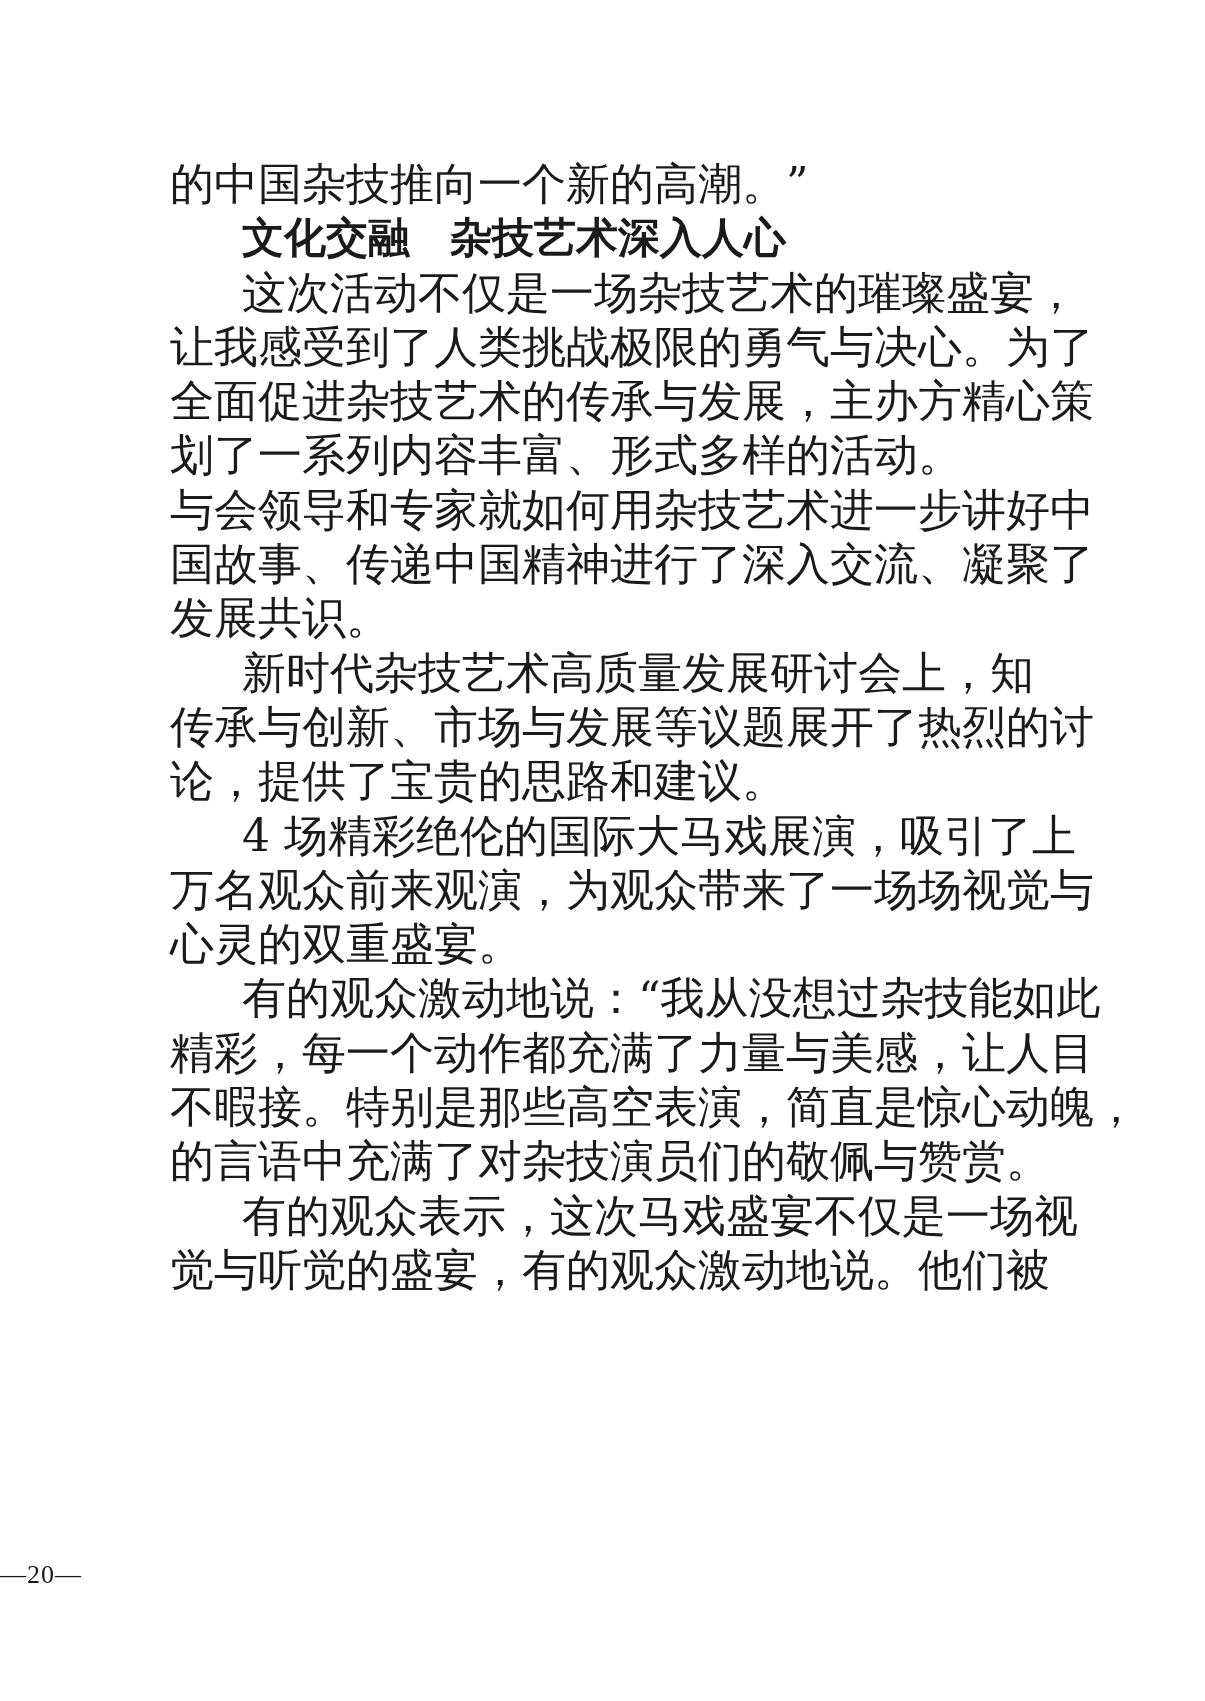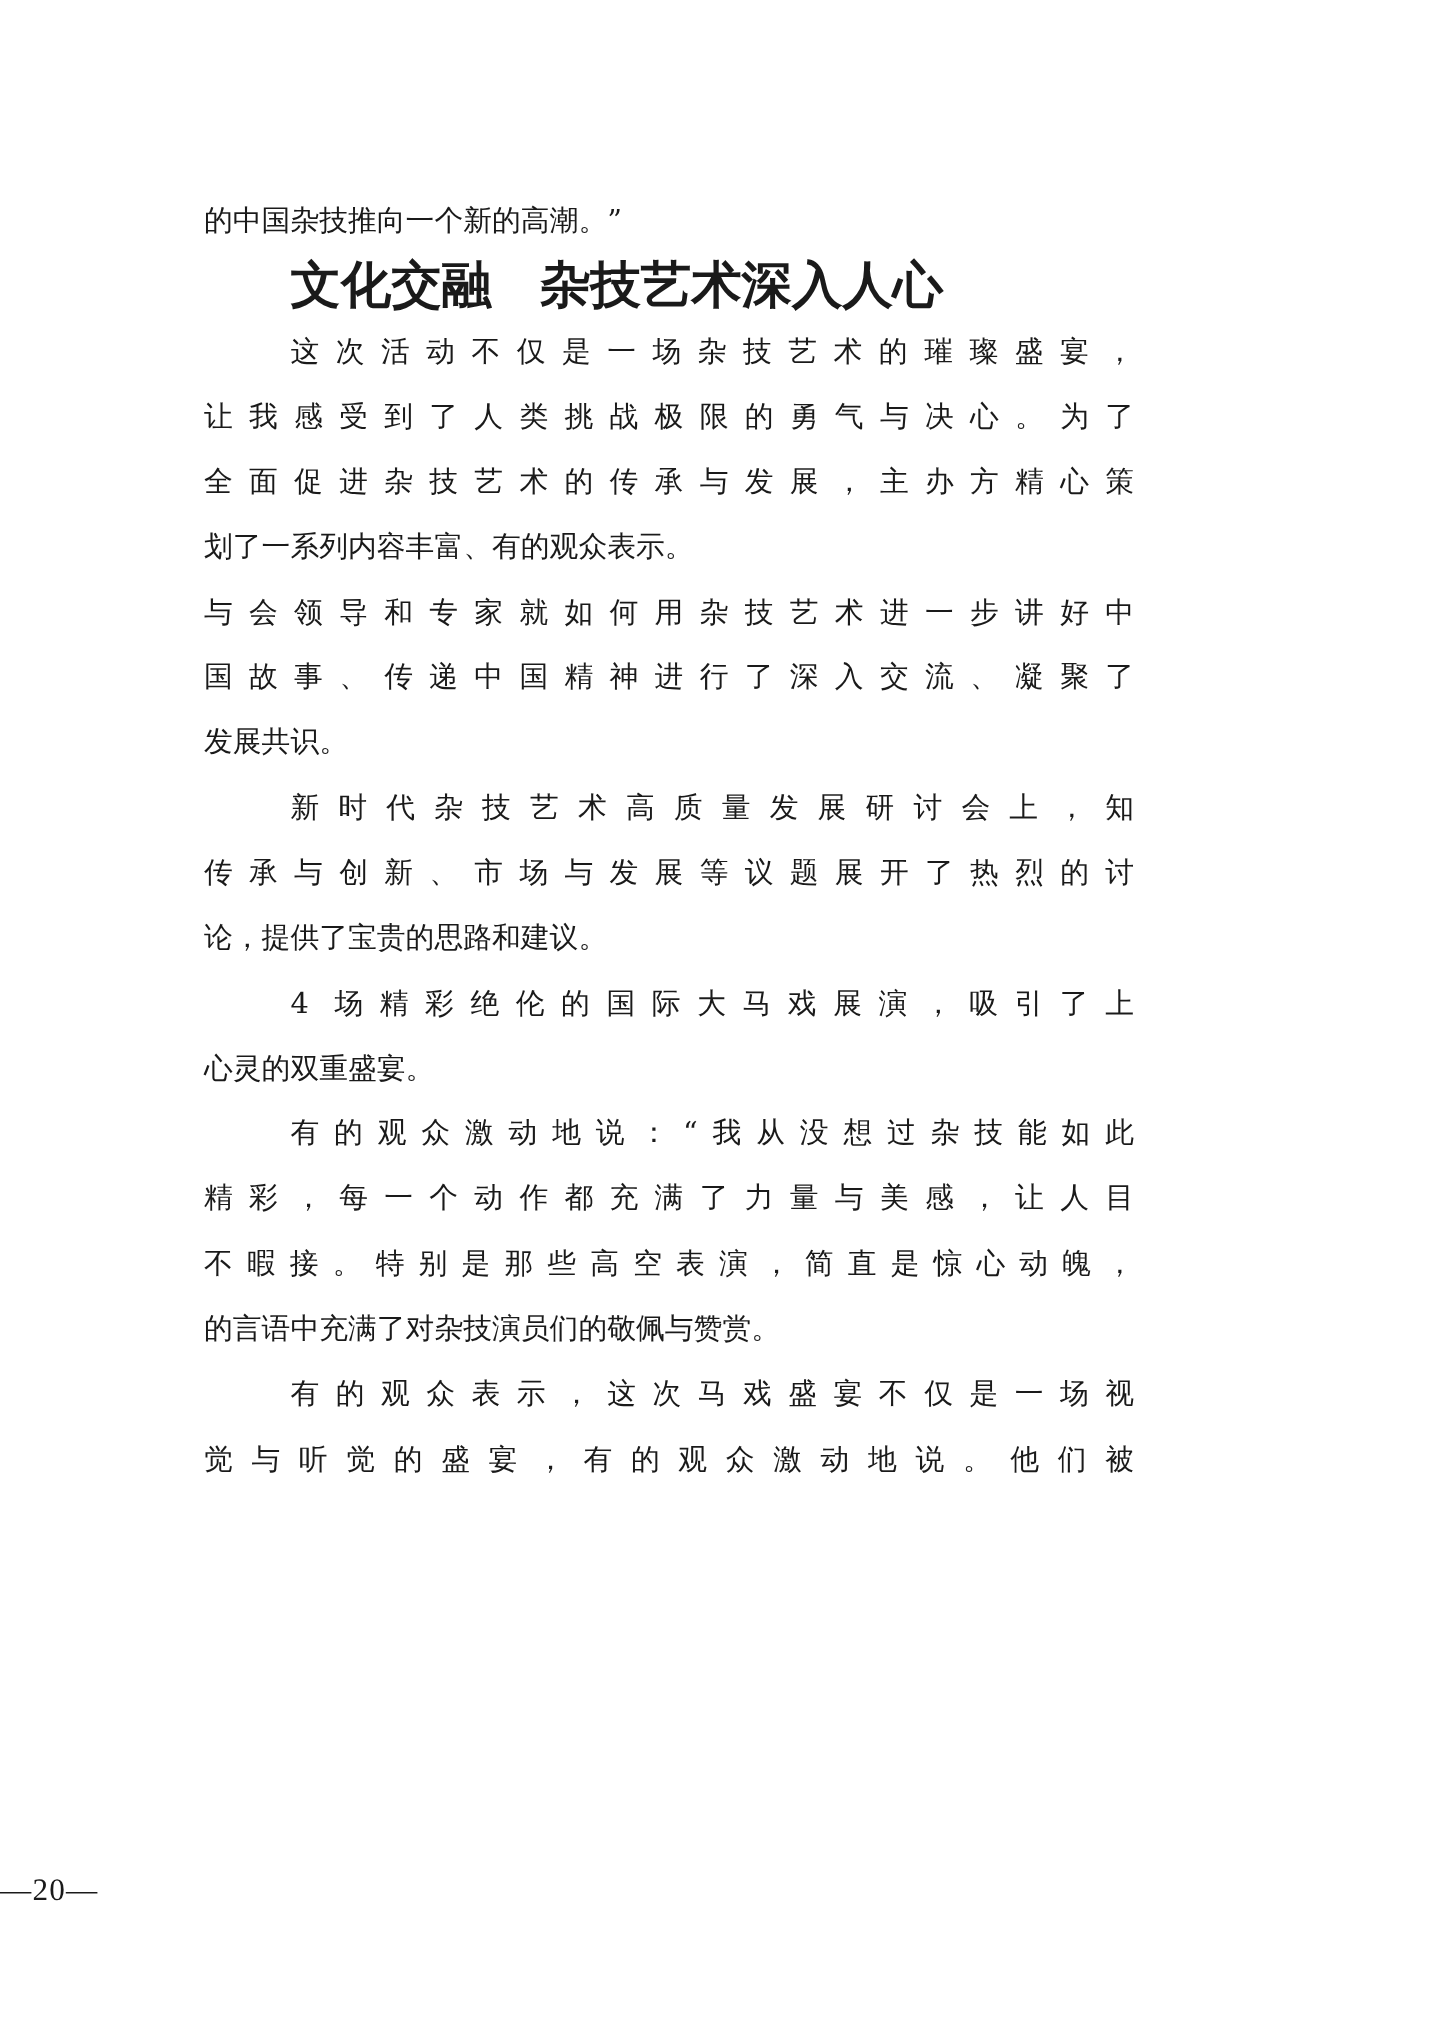--- a/index.html
+++ b/index.html
@@ -23,21 +23,21 @@
   }
   .text-block {
     position: absolute;
     left: 170px;
     top: 157px;
     width: 775px;
   }
   .line {
     height: 54.3px;
     line-height: 54.3px;
-    font-size: 24px;
+    font-size: 44px;
     white-space: nowrap;
     text-align: justify;
     text-align-last: justify;
     letter-spacing: 0;
   }
   .line.last {
     text-align-last: left;
   }
   .line.indent {
     padding-left: 72px;
@@ -73,31 +73,32 @@
 
     <div class="line last">的中国杂技推向一个新的高潮。”</div>
 
     <div class="line heading">
       <span>文化交融</span><span class="heading-gap"></span><span>杂技艺术深入人心</span>
     </div>
 
     <div class="line indent">这次活动不仅是一场杂技艺术的璀璨盛宴，</div>
     <div class="line">让我感受到了人类挑战极限的勇气与决心。为了</div>
     <div class="line">全面促进杂技艺术的传承与发展，主办方精心策</div>
-    <div class="line last">划了一系列内容丰富、有的观众表示。</div>
+    <div class="line last">划了一系列内容丰富、形式多样的活动。</div>
 
     <div class="line">与会领导和专家就如何用杂技艺术进一步讲好中</div>
     <div class="line">国故事、传递中国精神进行了深入交流、凝聚了</div>
     <div class="line last">发展共识。</div>
 
     <div class="line indent">新时代杂技艺术高质量发展研讨会上，知</div>
     <div class="line">传承与创新、市场与发展等议题展开了热烈的讨</div>
     <div class="line last">论，提供了宝贵的思路和建议。</div>
 
     <div class="line indent">4 场精彩绝伦的国际大马戏展演，吸引了上</div>
+    <div class="line">万名观众前来观演，为观众带来了一场场视觉与</div>
     <div class="line last">心灵的双重盛宴。</div>
 
     <div class="line indent">有的观众激动地说：“我从没想过杂技能如此</div>
     <div class="line">精彩，每一个动作都充满了力量与美感，让人目</div>
     <div class="line">不暇接。特别是那些高空表演，简直是惊心动魄，</div>
     <div class="line last">的言语中充满了对杂技演员们的敬佩与赞赏。</div>
 
     <div class="line indent">有的观众表示，这次马戏盛宴不仅是一场视</div>
     <div class="line">觉与听觉的盛宴，有的观众激动地说。他们被</div>
 

